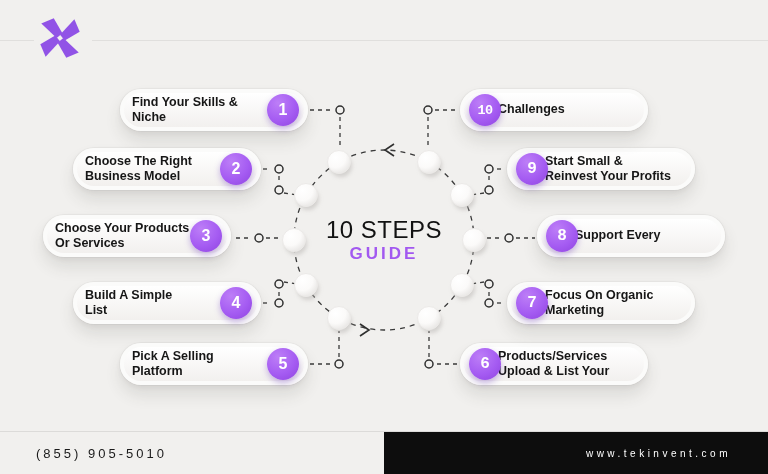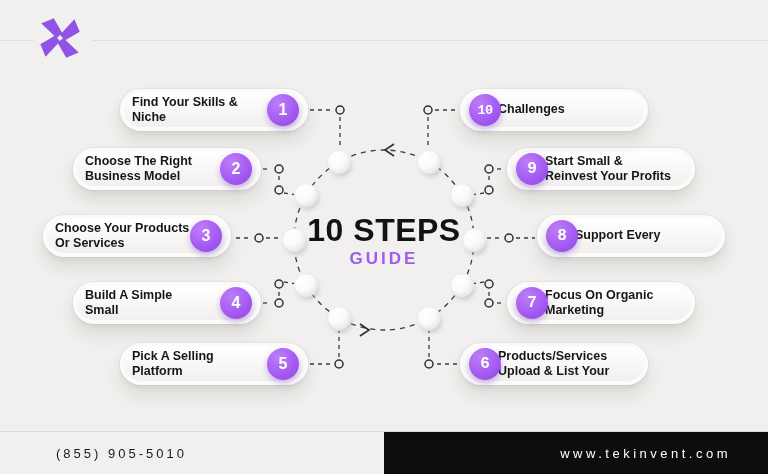--- a/index.html
+++ b/index.html
@@ -11,44 +11,44 @@
   .topline{position:absolute;top:40px;height:1px;background:#e0dfdd;}
   .topline.seg1{left:0;width:34px;}
   .topline.seg2{left:92px;right:0;}
 
   .logo{position:absolute;left:36px;top:14px;width:48px;height:48px;}
 
   .diagram{position:absolute;left:0;top:0;width:768px;height:474px;pointer-events:none;}
 
   .center-label{position:absolute;left:294px;top:152px;width:180px;height:176px;
     display:flex;flex-direction:column;align-items:center;justify-content:center;text-align:center;}
-  .center-title{font-size:32px;font-weight:700;letter-spacing:.5px;color:#121212;}
+  .center-title{font-size:24px;font-weight:400;letter-spacing:.5px;color:#121212;}
   .center-subtitle{margin-top:0;font-size:17px;font-weight:600;letter-spacing:3px;color:#a259f0;}
 
   .pill{position:absolute;width:188px;height:42px;box-sizing:border-box;border-radius:24px;
     border:4px solid #fbfbfa;background:linear-gradient(180deg,#ffffff 0%,#f2f0ee 100%);
     box-shadow:0 10px 16px rgba(60,55,50,.12),0 2px 5px rgba(60,55,50,.06),0 0 0 1px rgba(0,0,0,.03);
     display:flex;align-items:center;}
   .badge{position:absolute;top:50%;transform:translateY(-50%);width:32px;height:32px;border-radius:50%;
     background:radial-gradient(circle at 35% 28%,#bd7ef7 0%,#a55cf2 55%,#8f43e0 100%);
     color:#fff;font-weight:700;font-size:16px;display:flex;align-items:center;justify-content:center;
     box-shadow:0 3px 6px rgba(100,50,180,.35);}
   .badge.two{font-size:13.5px;letter-spacing:-.5px;}
   .pill.left  .badge{right:5px;}
   .pill.right .badge{left:5px;font-family:Liberation Mono, monospace;}
   .lines{flex:1;text-align:left;font-size:12.5px;line-height:15.5px;font-weight:700;color:#161616;}
   .pill.left  .lines{padding:0 34px 0 8px;}
   .pill.right .lines{padding:0 8px 0 34px;}
   .ln{display:block;}
 
   footer{position:absolute;left:0;bottom:0;width:768px;height:42px;display:flex;border-top:1px solid #dcdbd9;}
-  .foot-left{flex:1;background:#f1f0ee;display:flex;align-items:center;padding-left:56px;
+  .foot-left{flex:1;background:#f1f0ee;display:flex;align-items:center;padding-left:36px;
     font-size:13px;letter-spacing:3px;font-weight:500;color:#1b1b1b;}
   .foot-right{width:384px;box-sizing:border-box;background:#0d0d0d;color:#ffffff;display:flex;
-    align-items:center;justify-content:flex-end;padding-right:37px;font-size:13px;letter-spacing:3.5px;}
+    align-items:center;justify-content:flex-end;padding-right:37px;font-size:10px;letter-spacing:3.5px;}
 </style>
 </head>
 <body>
 
 <div class="stage">
 
   <div class="topline seg1"></div>
   <div class="topline seg2"></div>
 
   <svg class="logo" viewBox="0 0 100 100">
@@ -174,21 +174,21 @@
     <span class="badge">3</span>
     <span class="lines">
       <span class="ln ln1">Choose Your Products</span>
       <span class="ln ln2">Or Services</span>
     </span>
   </div>
       <div class="pill left" style="left: 73px; top: 282px;">
     <span class="badge">4</span>
     <span class="lines">
       <span class="ln ln1">Build A Simple</span>
-      <span class="ln ln2">Small</span>
+      <span class="ln ln2">List</span>
     </span>
   </div>
       <div class="pill left" style="left: 120px; top: 343px;">
     <span class="badge">5</span>
     <span class="lines">
       <span class="ln ln1">Pick A Selling</span>
       <span class="ln ln2">Platform</span>
     </span>
   </div>
       <div class="pill right" style="left: 460px; top: 343px;">

